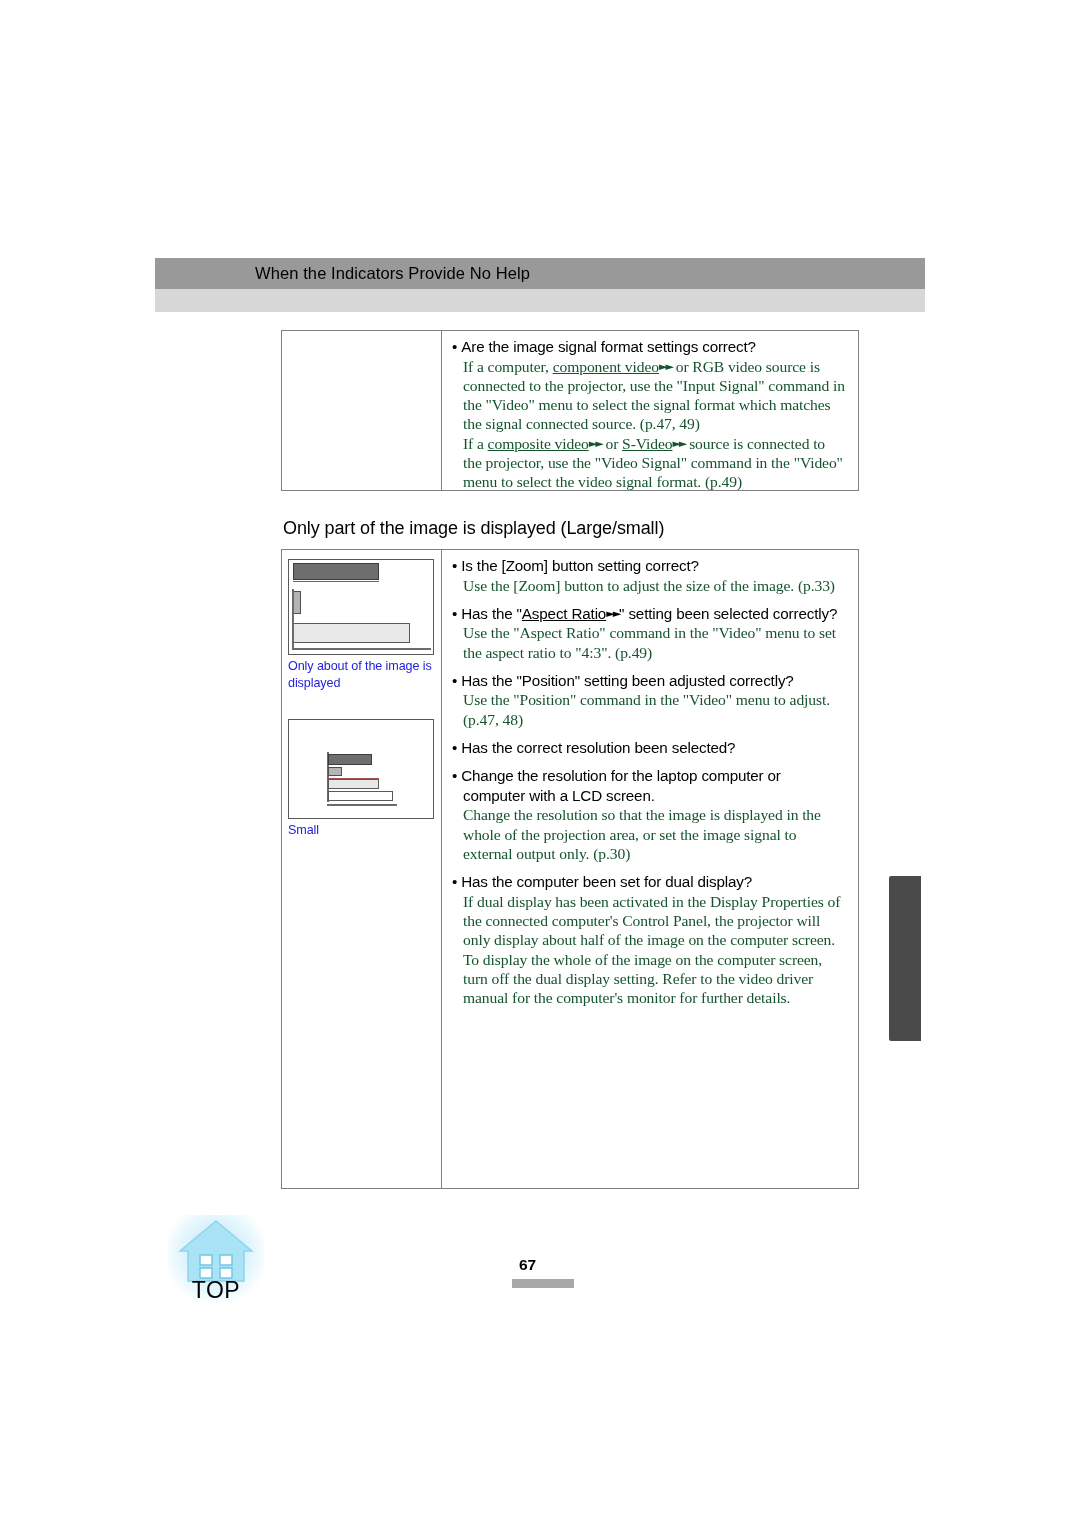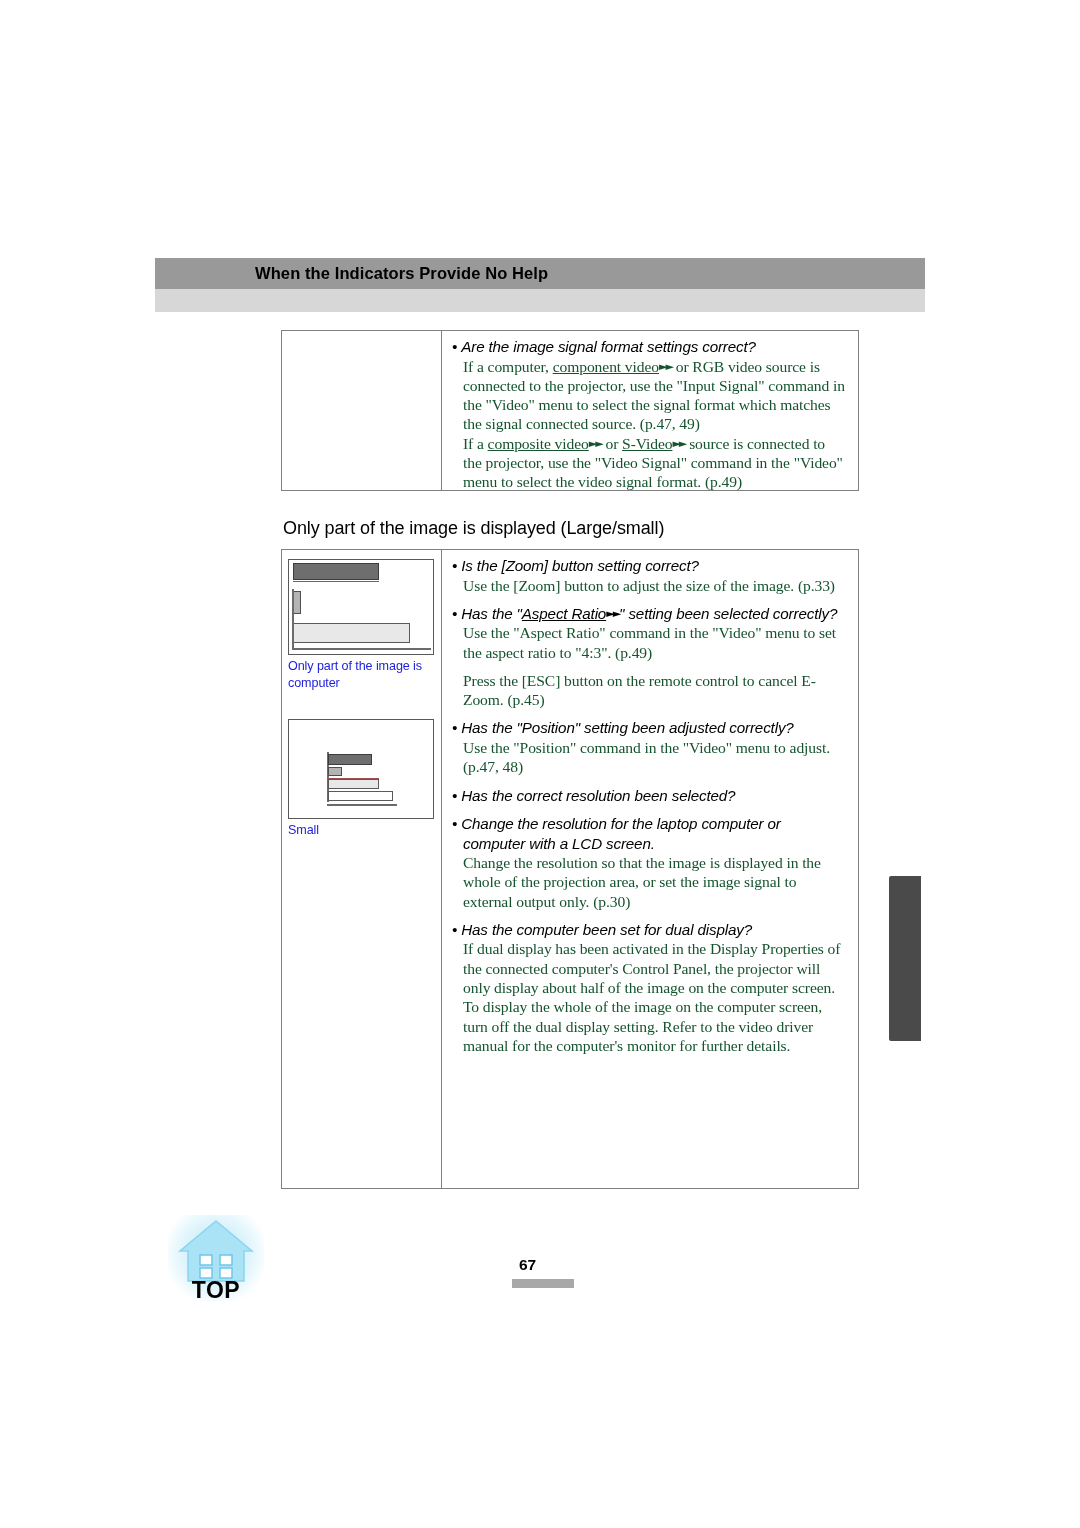--- a/index.html
+++ b/index.html
@@ -13,21 +13,21 @@
   }
 
   
   .header-wrap { position: absolute; left: 155px; top: 258px; width: 770px; }
   .header-dark {
     background: #999999;
     height: 31px;
     display: flex; align-items: center;
   }
   .header-title {
-    font-size: 16.5px; font-weight: bold; color: #000000;
+    font-size: 16.5px; font-weight: normal; color: #000000;
     margin-left: 100px; letter-spacing: 0.1px;
   }
   .header-light { background: #d7d7d7; height: 23px; }
 
   
   .edge-tab {
     position: absolute; left: 889px; top: 876px;
     width: 32px; height: 165px;
     background: #4a4a4a;
     border-radius: 2px 0 0 2px;
@@ -61,21 +61,20 @@
 
   
   .bullet-block { margin-bottom: 9px; }
   .bullet-block:last-child { margin-bottom: 0; }
   .q-line {
     font-family: "Liberation Sans", sans-serif;
     font-size: 15.2px; color: #000000;
     line-height: 19.5px;
     text-indent: -11px; padding-left: 11px;
     letter-spacing: -0.15px;
-    font-style: italic;
   }
   .a-line {
     font-family: "Liberation Serif", serif;
     font-size: 15.6px; color: #14532d;
     line-height: 19.3px;
     padding-left: 11px;
     letter-spacing: -0.1px;
   }
   .u { text-decoration: underline; }
   .gl { font-family: "DejaVu Sans", sans-serif; font-size: 11px; vertical-align: 2px; letter-spacing: -2px; }
@@ -106,21 +105,21 @@
   }
 
   
   .top-btn { position: absolute; left: 160px; top: 1215px; width: 120px; height: 108px; }
   .top-glow {
     position: absolute; left: 8px; top: 0px; width: 96px; height: 86px;
     background: radial-gradient(ellipse at 50% 45%, #bfeaf8 0%, #d9f2fb 42%, rgba(226,246,253,0.65) 62%, rgba(255,255,255,0) 78%);
   }
   .top-label {
     position: absolute; left: 0; top: 62px; width: 112px;
-    text-align: center; font-size: 23px; font-weight: bold; color: #000000;
+    text-align: center; font-size: 23px; font-weight: normal; color: #000000;
     letter-spacing: 0.5px;
   }
 
   
   .page-num {
     position: absolute; left: 519px; top: 1256px;
     font-size: 15.5px; font-weight: bold; color: #000000; text-align: center;
   }
   .page-rule {
     position: absolute; left: 512px; top: 1279px;
@@ -161,21 +160,21 @@
   <div class="panel-left">
 
     <div class="illu-frame" id="illu-large">
       <div class="bar bar-dark" style="left:4px; top:3px; width:86px; height:17px;"></div>
       <div class="rule-red" style="left:4px; top:21px; width:86px; height:1px;"></div>
       <div class="bar bar-mid" style="left:3px; top:31px; width:9px; height:23px;"></div>
       <div class="bar bar-light" style="left:4px; top:63px; width:117px; height:20px;"></div>
       <div class="rule" style="left:3px; top:88px; width:139px; height:1.5px;"></div>
       <div class="rule" style="left:3px; top:29px; width:1.5px; height:60px;"></div>
     </div>
-    <div class="caption">Only part of the image is computer</div>
+    <div class="caption">Only about of the image is displayed</div>
 
     <div class="illu-frame" id="illu-small">
       <div class="rule" style="left:38px; top:32px; width:1.5px; height:50px;"></div>
       <div class="bar bar-dark" style="left:39px; top:34px; width:44px; height:11px;"></div>
       <div class="bar bar-mid" style="left:39px; top:47px; width:14px; height:9px;"></div>
       <div class="rule-red" style="left:39px; top:58px; width:51px; height:1px;"></div>
       <div class="bar bar-light" style="left:39px; top:59px; width:51px; height:10px;"></div>
       <div class="bar bar-white" style="left:39px; top:71px; width:65px; height:10px;"></div>
       <div class="rule" style="left:38px; top:84px; width:70px; height:1.5px;"></div>
     </div>
@@ -192,21 +191,20 @@
     </div>
 
     <div class="bullet-block">
       <div class="q-line">
         •&nbsp;<span>Has the "</span><span class="u">Aspect Ratio</span><span class="gl">►►</span><span>" setting been selected correctly?</span>
       </div>
       <div class="a-line">Use the "Aspect Ratio" command in the "Video" menu to set the aspect ratio to "4:3". (p.49)</div>
     </div>
 
     <div class="bullet-block">
-      <div class="a-line">Press the [ESC] button on the remote control to cancel E-Zoom. (p.45)</div>
     </div>
 
     <div class="bullet-block">
       <div class="q-line">
         •&nbsp;<span>Has the "Position" setting been adjusted correctly?</span>
       </div>
       <div class="a-line">Use the "Position" command in the "Video" menu to adjust. (p.47, 48)</div>
     </div>
 
     <div class="bullet-block">

